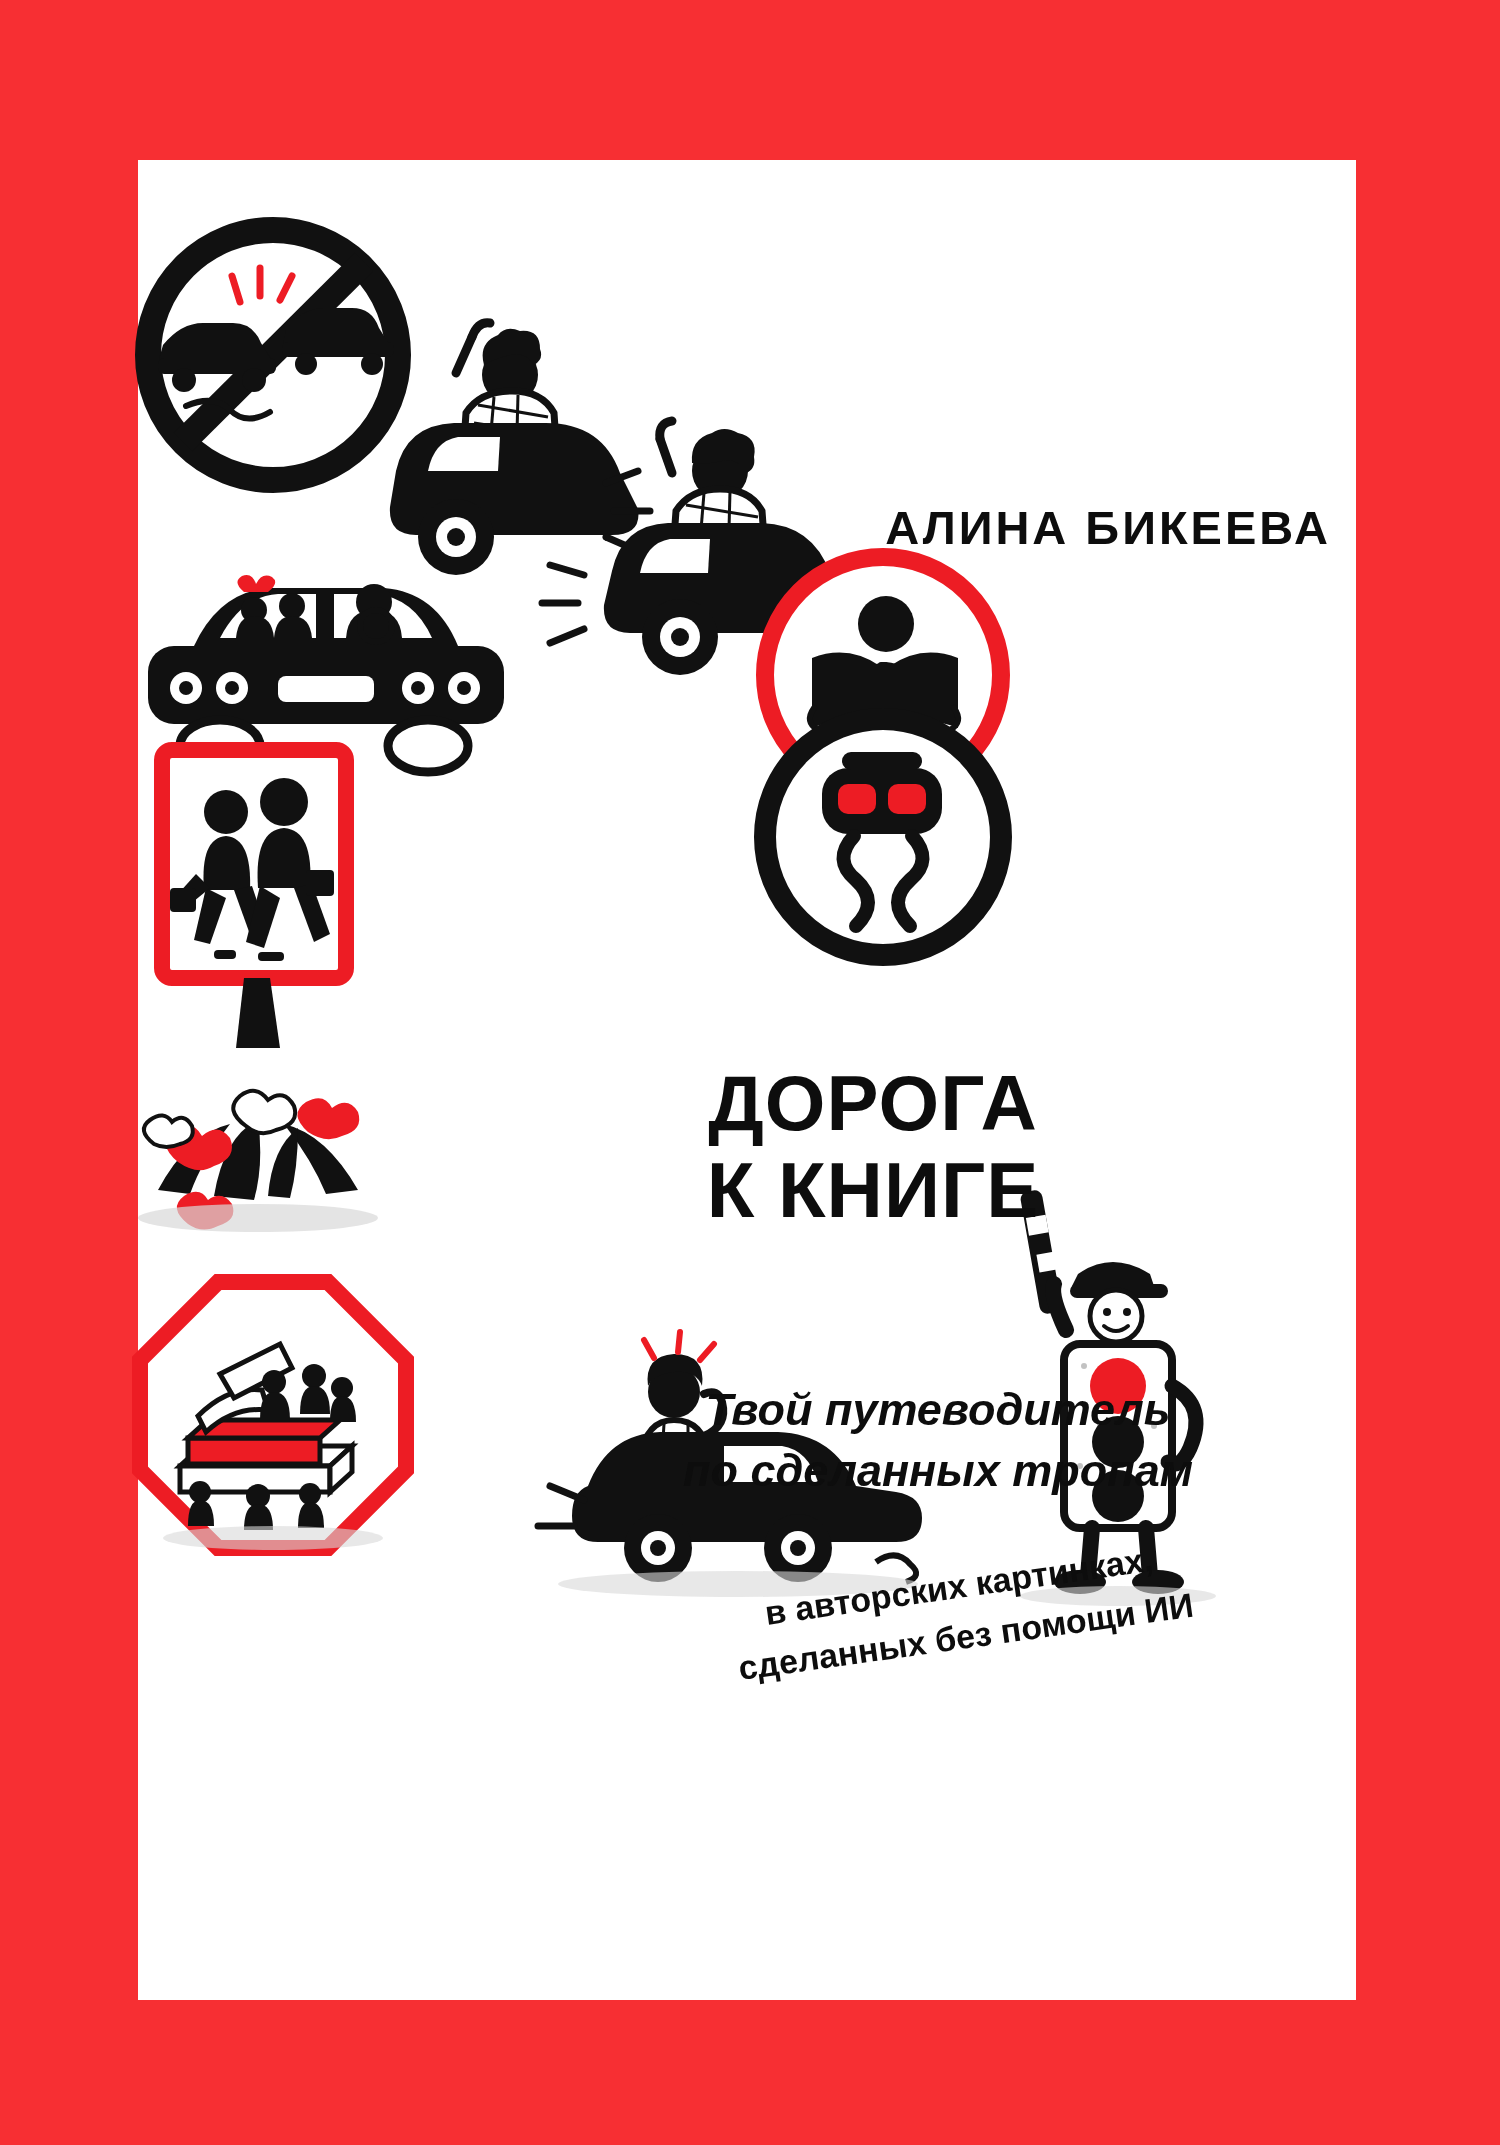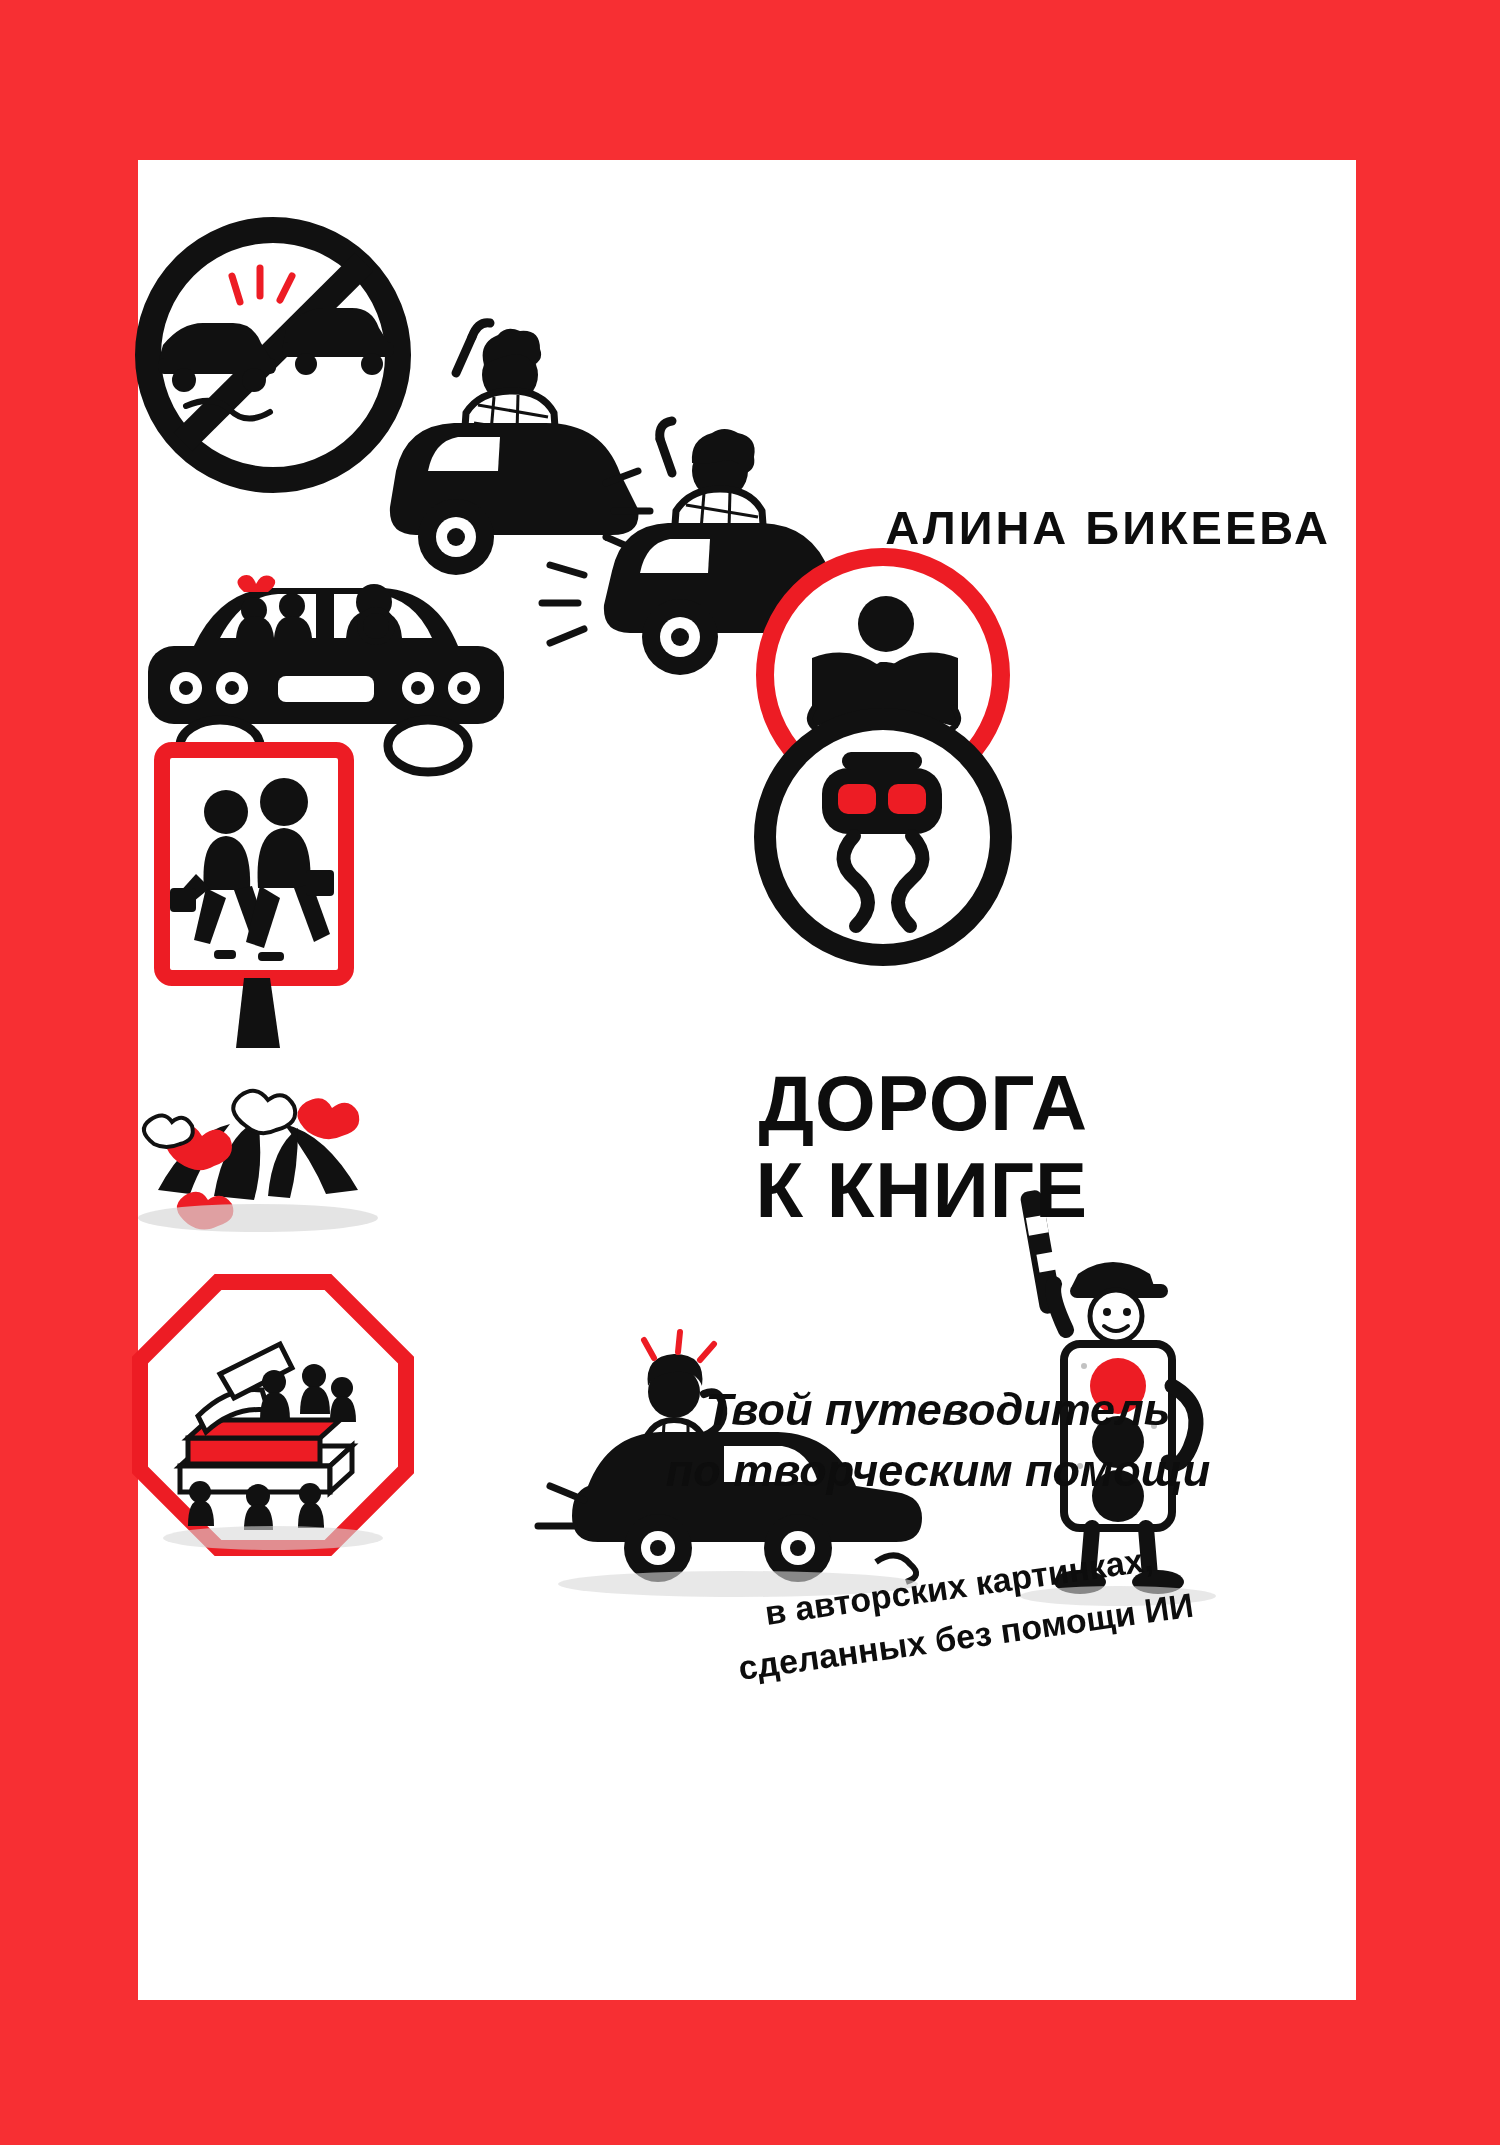--- a/index.html
+++ b/index.html
@@ -43,21 +43,21 @@
     font-weight: bold;
     letter-spacing: 3px;
     color: #0d0d0d;
     font-family: "Liberation Sans", sans-serif;
   }
   .title {
     position: absolute;
     left: 520px;
     top: 900px;
     width: 430px;
-    text-align: right;
+    text-align: center;
     font-size: 78px;
     line-height: 1.12;
     font-weight: bold;
     color: #0d0d0d;
     letter-spacing: 1px;
   }
   .title-line2 {
     display: block;
   }
   .subtitle {
@@ -477,21 +477,21 @@
 
     <div class="author">АЛИНА БИКЕЕВА</div>
 
     <div class="title">
       <span>ДОРОГА</span>
       <span class="title-line2">К КНИГЕ</span>
     </div>
 
     <div class="subtitle">
       <span>Твой путеводитель</span><br>
-      <span>по творческим помощи</span>
+      <span>по сделанных тропам</span>
     </div>
 
     <div class="tagline">
       <span>в авторских картинках,</span><br>
       <span>сделанных без помощи ИИ</span>
     </div>
 
   </div>
 </div>
 

